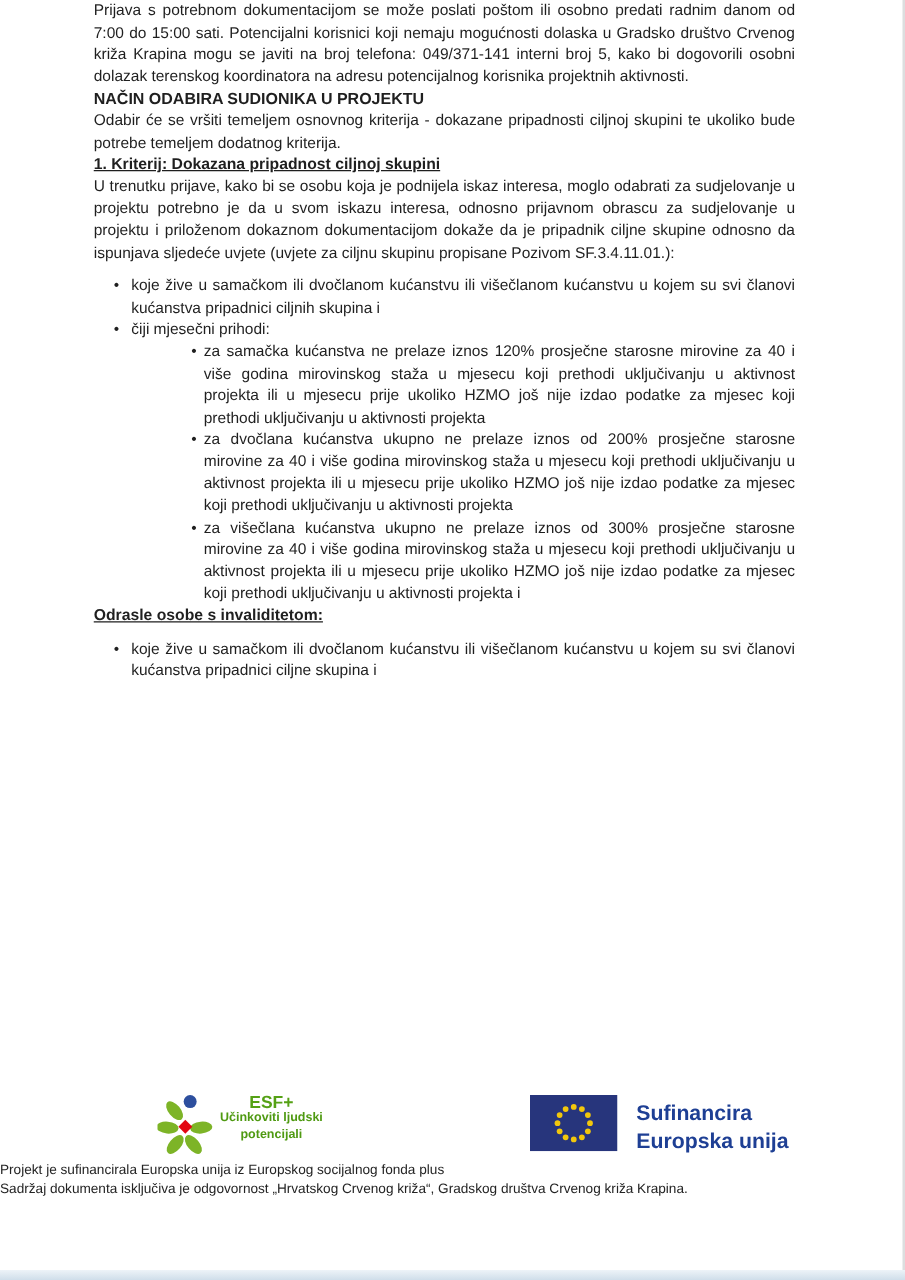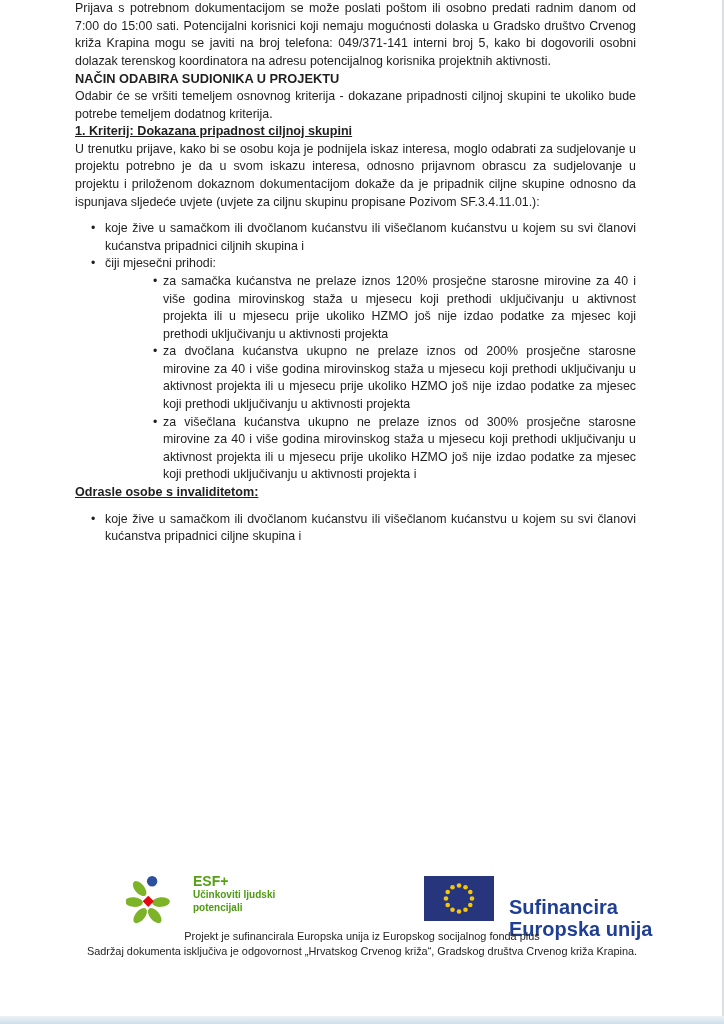--- a/index.html
+++ b/index.html
@@ -28,26 +28,26 @@
   ul.sub li::before{left:48px;}
 
   
   .brand{position:absolute;top:42px;right:66px;text-align:left;}
   .brand-word{font-size:28px;line-height:30px;color:#1d1d1d;letter-spacing:0.5px;}
   .brand-accent{color:#3cb3d8;}
   .brand-tagline{margin-left:16px;font-size:5.5px;line-height:6.5px;color:#3ba9d4;filter:blur(0.45px);}
 
   
   .esf-logo{position:absolute;top:874px;left:126px;display:flex;align-items:flex-start;}
-  .esf-text{margin-left:21px;color:#55a115;}
+  .esf-text{margin-left:4px;color:#55a115;text-align:center;}
   .esf-name{font-size:14px;font-weight:bold;line-height:15px;}
   .esf-sub{font-size:10px;font-weight:bold;line-height:12.5px;color:#4f9a12;}
   .eu-logo{position:absolute;top:876px;left:424px;display:flex;align-items:flex-start;}
-  .eu-text{margin-left:15px;color:#1e3f94;font-size:20px;font-weight:bold;line-height:22px;margin-top:20px;}
-  .footer-notes{position:absolute;top:929px;left:0;width:724px;text-align:center;
+  .eu-text{margin-left:15px;color:#1e3f94;font-size:17px;font-weight:bold;line-height:22px;margin-top:4px;}
+  .footer-notes{position:absolute;top:929px;left:0;width:724px;
     font-size:10.9px;line-height:15px;color:#242424;}
   .footer-notes div{white-space:nowrap;}
 
   
   .bottom-band{position:absolute;left:0;bottom:0;width:100%;height:8px;
     background:linear-gradient(#edf3f8,#cfdeea);}
   .right-edge{position:absolute;top:0;right:0;width:2px;height:100%;background:#dcdedf;}
 </style>
 </head>
 <body>

